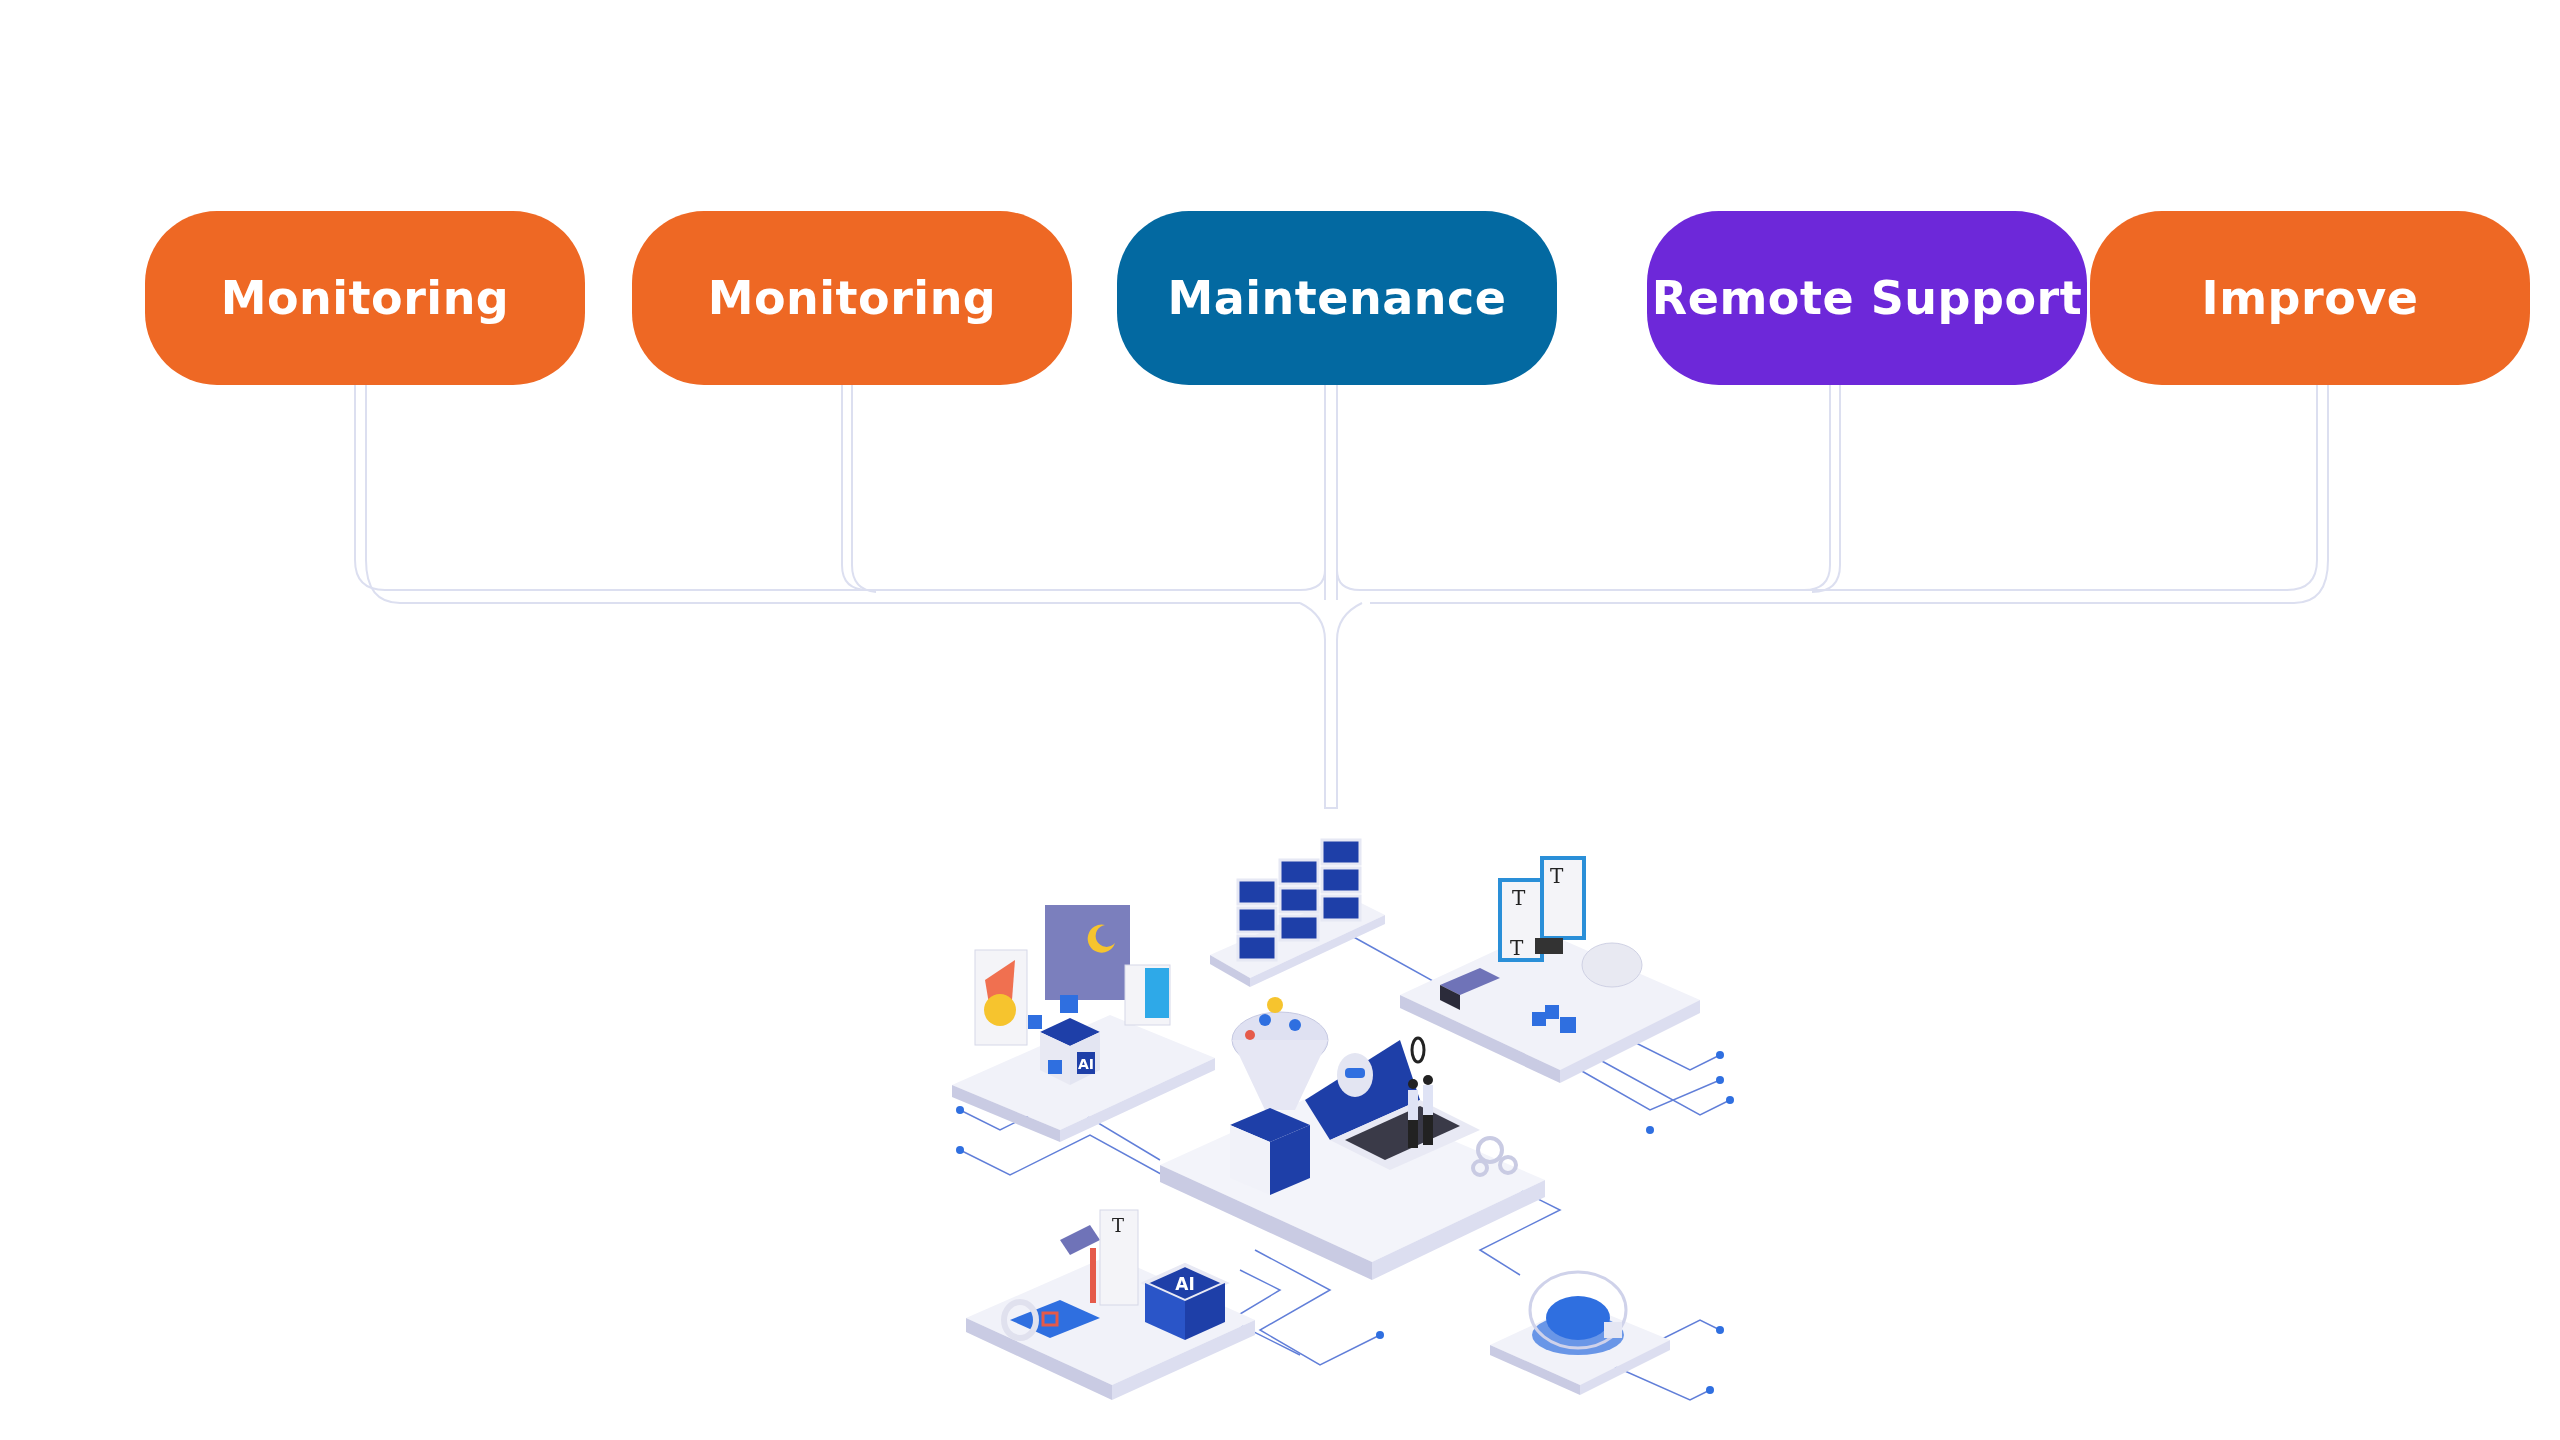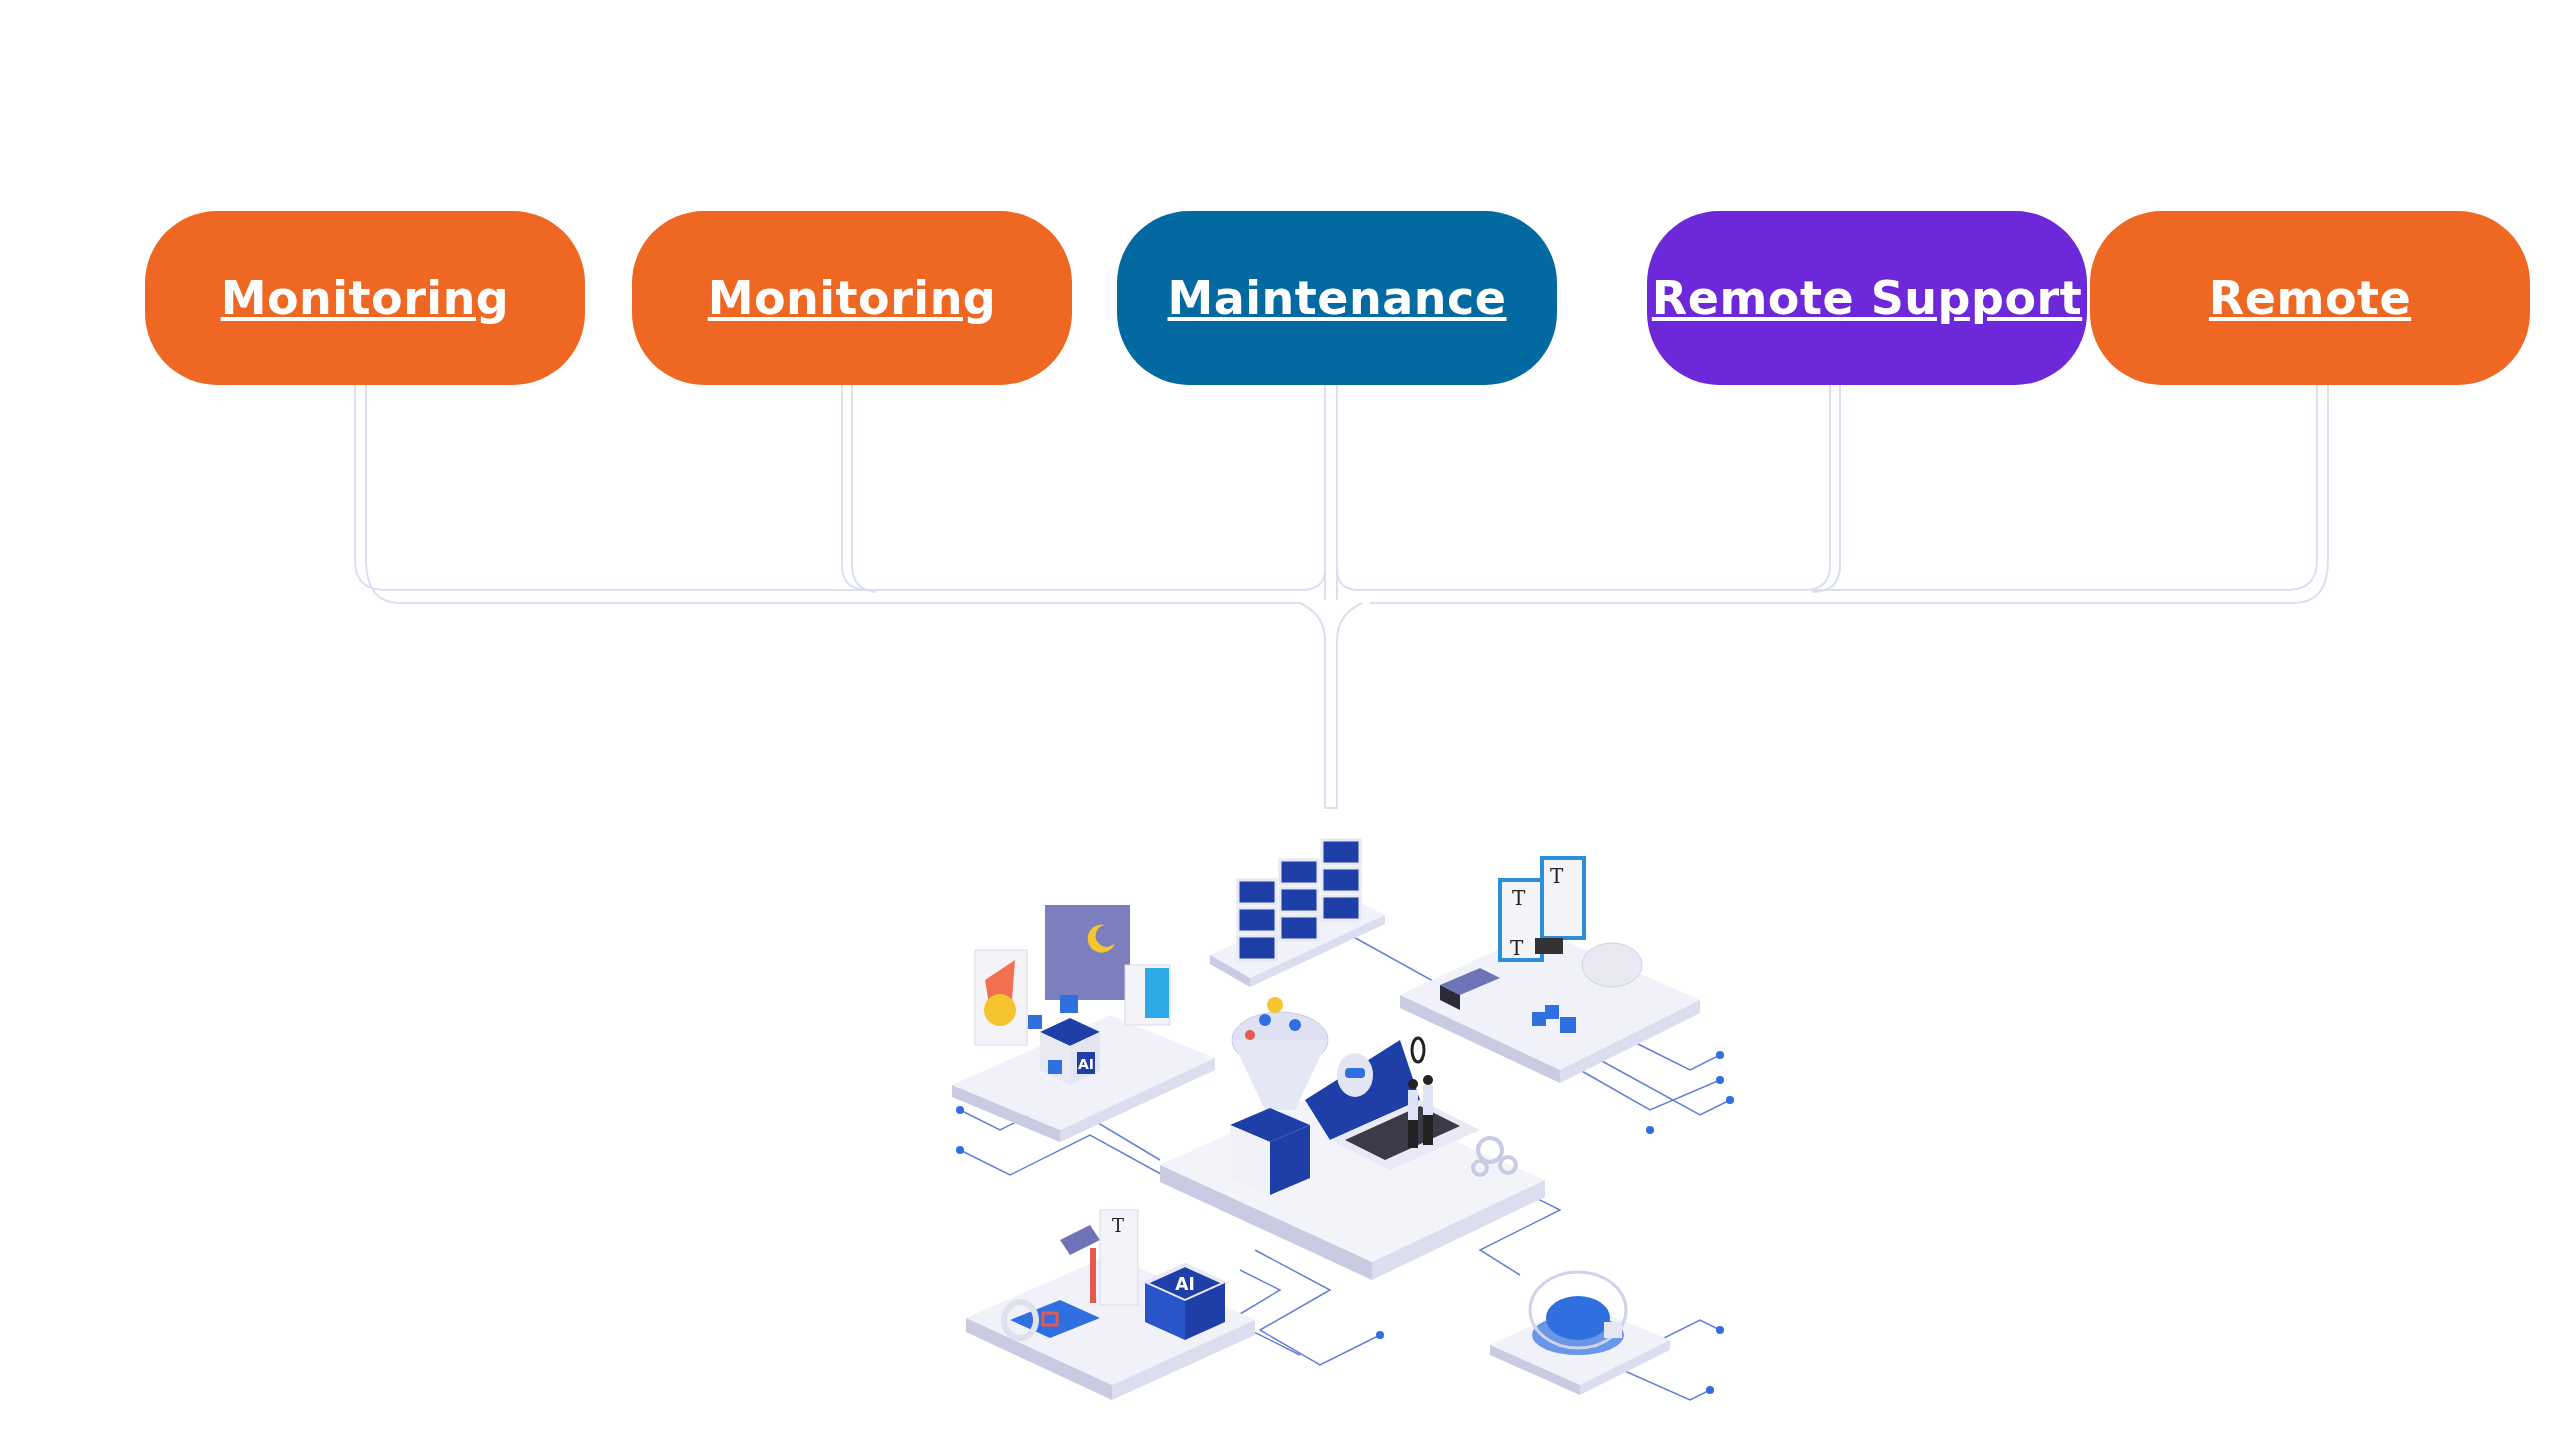--- a/index.html
+++ b/index.html
@@ -1,18 +1,18 @@
 <!DOCTYPE html>
 <html><head>
 <meta charset="utf-8">
 <style>
   html,body{margin:0;padding:0;background:#ffffff;}
   body{width:2560px;height:1440px;position:relative;overflow:hidden;font-family:"Liberation Sans","DejaVu Sans",sans-serif;}
   .pill{position:absolute;top:211px;width:440px;height:174px;border-radius:72px;background:#ee6824;display:flex;align-items:center;justify-content:center;cursor:pointer;}
-  .pill span{color:#ffffff;font-weight:700;font-size:46px;letter-spacing:0.5px;font-family:"DejaVu Sans","Liberation Sans",sans-serif;text-decoration:underline;}
+  .pill span{color:#ffffff;font-weight:700;font-size:46px;letter-spacing:0.5px;font-family:"DejaVu Sans","Liberation Sans",sans-serif;}
   #connectors{position:absolute;left:0;top:0;}
   #illustration{position:absolute;left:930px;top:800px;}
 </style>
 </head>
 <body>
 
 <svg id="connectors" width="2560" height="1440" viewBox="0 0 2560 1440">
   <g fill="none" stroke="#dcdff0" stroke-width="2">
 
     <path d="M355 385 V560 Q355 590 385 590 H1300 Q1325 590 1325 570"></path>
@@ -36,21 +36,21 @@
 <div class="pill" style="left: 632px; background: rgb(238, 104, 36);">
     <span>Monitoring</span>
   </div>
 <div class="pill" style="left: 1117px; background: #0369a1;">
     <span>Maintenance</span>
   </div>
 <div class="pill" style="left: 1647px; background: #6d28d9;">
     <span>Remote Support</span>
   </div>
 <div class="pill" style="left: 2090px; background: rgb(238, 104, 36);">
-    <span>Remote</span>
+    <span>Improve</span>
   </div>
 
 <svg id="illustration" width="820" height="640" viewBox="930 800 820 640">
   <defs>
     <g id="plat">
       <polygon points="0,0 1,0.5 0,1 -1,0.5"></polygon>
     </g>
   </defs>
 
   <g fill="none" stroke="#3a5fcf" stroke-width="1.5" opacity="0.8">

